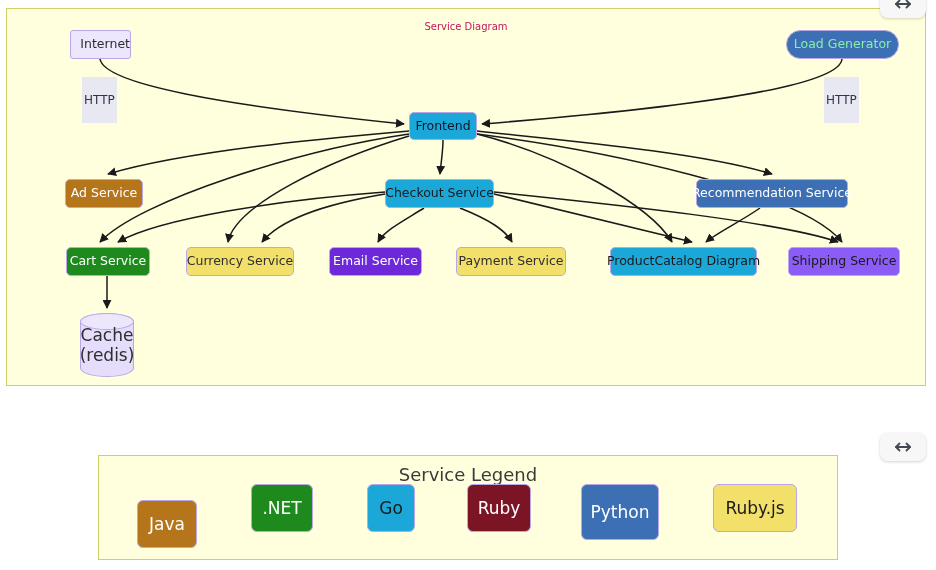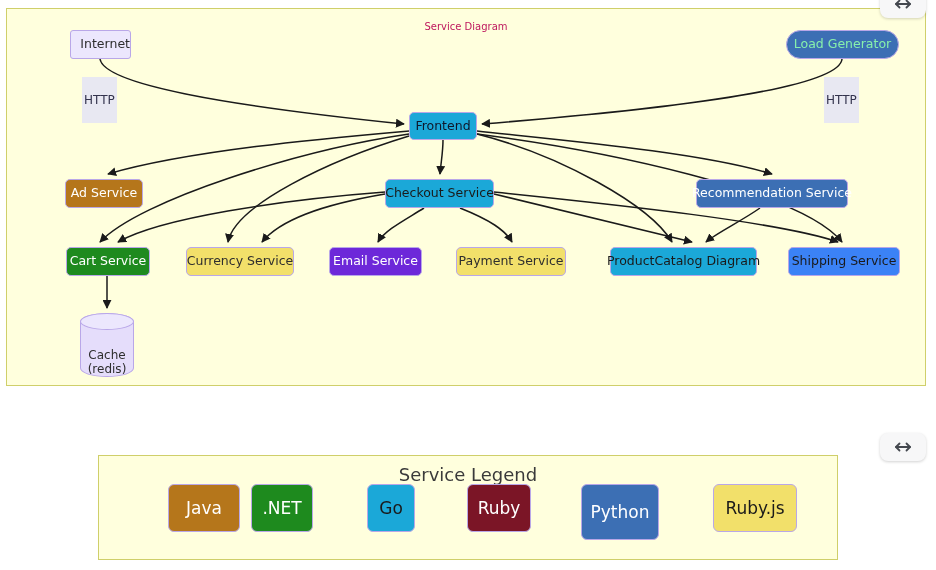--- a/index.html
+++ b/index.html
@@ -64,24 +64,24 @@
   .node.pill { border-radius: 18px; }
 
   
   .cylinder {
     position: absolute;
     box-sizing: border-box;
     background: #e5ddfb;
     border: 1px solid #b9a7e8;
     border-radius: 50% / 14%;
     display: flex;
-    align-items: flex-end;
+    align-items: center;
     justify-content: center;
     text-align: center;
-    font-size: 12px;
+    font-size: 17px;
     color: #2e2e2e;
     font-family: "DejaVu Sans", sans-serif;
   }
   .cylinder .cyl-top {
     position: absolute;
     left: -1px; right: -1px; top: -1px;
     height: 17px;
     border: 1px solid #b9a7e8;
     border-radius: 50%;
     background: #ece7fd;
@@ -200,35 +200,35 @@
       </div>
       <div class="node" style="left: 329px; top: 247px; width: 93px; height: 29px; background: #6d28d9; color: rgb(255, 255, 255);">
         <span>Email Service</span>
       </div>
       <div class="node" style="left: 456px; top: 247px; width: 110px; height: 29px; background: rgb(242, 224, 106); color: rgb(46, 46, 46);">
         <span>Payment Service</span>
       </div>
       <div class="node" style="left: 610px; top: 247px; width: 147px; height: 29px; background: rgb(27, 168, 216); color: rgb(26, 26, 26);">
         <span>ProductCatalog Diagram</span>
       </div>
-      <div class="node" style="left: 788px; top: 247px; width: 112px; height: 29px; background: #3b82f6; color: rgb(26, 26, 26);">
+      <div class="node" style="left: 788px; top: 247px; width: 112px; height: 29px; background: #8b5cf6; color: rgb(26, 26, 26);">
         <span>Shipping Service</span>
       </div>
       <div class="cylinder" style="left: 80px; top: 313px; width: 54px; height: 64px; background: rgb(229, 221, 251); color: rgb(46, 46, 46);">
         <div class="cyl-top"></div>
         <div class="cyl-label">Cache<br>(redis)</div>
       </div>
       <div class="edge-label" style="left: 82px; top: 77px;">HTTP</div>
       <div class="edge-label" style="left: 824px; top: 77px;">HTTP</div>
     </div>
 
   <div class="panel" id="legend-panel">
     <div class="panel-title" id="legend-title">Service Legend</div>
     <div id="legend-layer">
-        <div class="legend-chip" style="left: 38px; top: 28px; width: 72px; height: 48px; background: rgb(181, 118, 27); color: rgb(255, 255, 255); margin-left: 31px;">
+        <div class="legend-chip" style="left: 38px; top: 44px; width: 60px; height: 48px; background: rgb(181, 118, 27); color: rgb(255, 255, 255);">
           <span>Java</span>
         </div>
         <div class="legend-chip" style="left: 152px; top: 28px; width: 62px; height: 48px; background: rgb(30, 138, 30); color: rgb(255, 255, 255);">
           <span>.NET</span>
         </div>
         <div class="legend-chip" style="left: 268px; top: 28px; width: 48px; height: 48px; background: rgb(27, 168, 216); color: rgb(26, 26, 26);">
           <span>Go</span>
         </div>
         <div class="legend-chip" style="left: 368px; top: 28px; width: 64px; height: 48px; background: rgb(123, 21, 38); color: rgb(255, 255, 255);">
           <span>Ruby</span>

